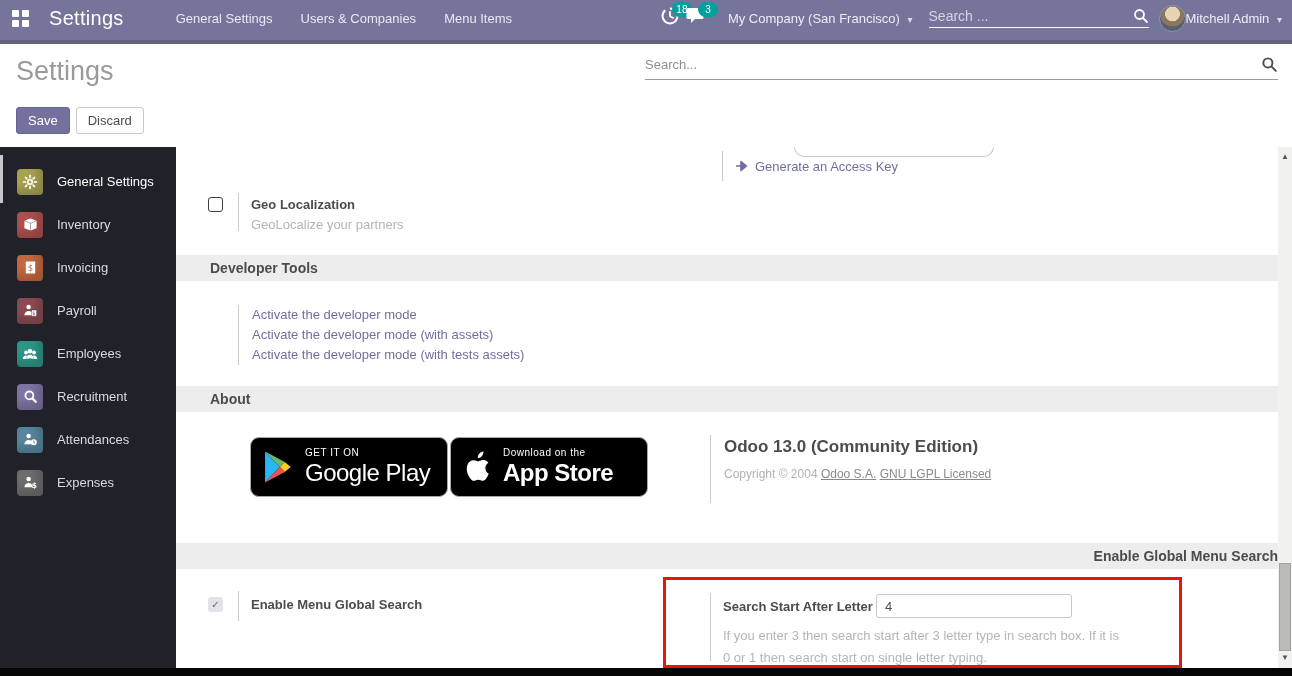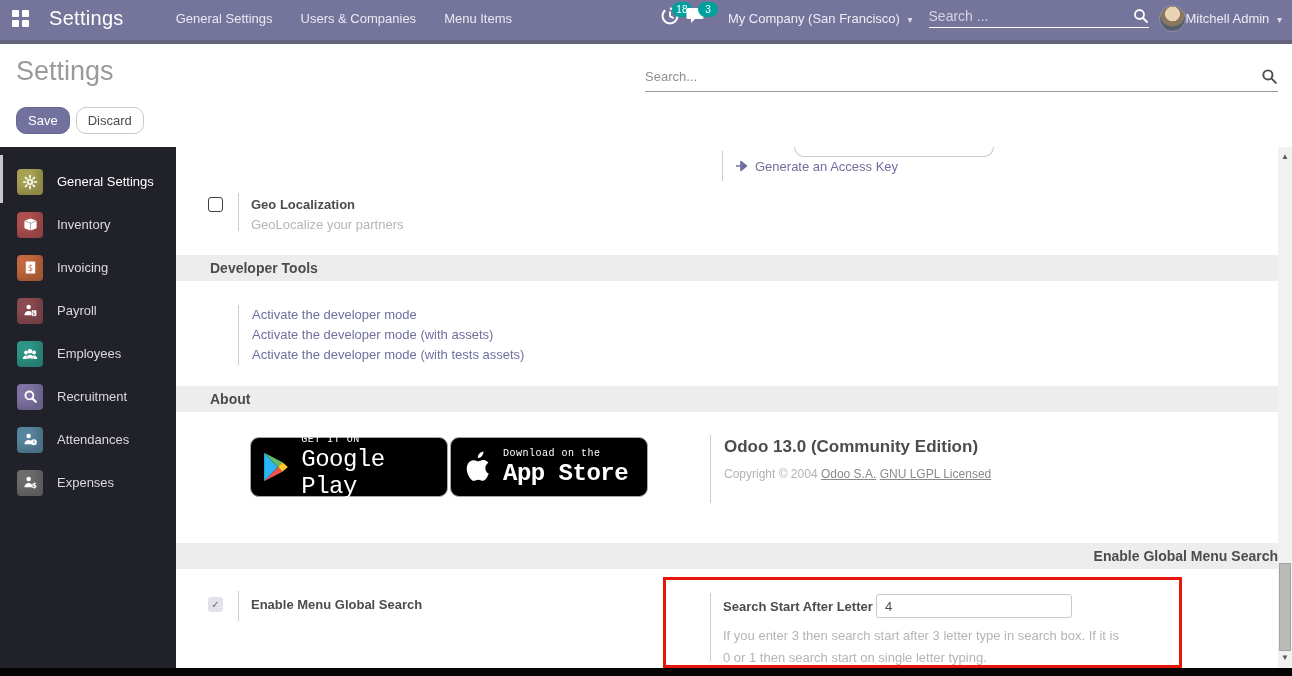--- a/index.html
+++ b/index.html
@@ -20,25 +20,25 @@
   .caret { font-size:10px; color:#D9D9E8; margin-left:4px; }
   .nav-search { display:flex; align-items:center; border-bottom:1px solid #fff; width:220px; margin-left:16px; padding-bottom:3px; }
   .nav-search input { flex:1; background:transparent; border:none; outline:none; color:#fff; font-size:14px; font-family:inherit; }
   .nav-search input::placeholder { color:#D4D4E4; }
   .avatar { width:27px; height:27px; border-radius:50%; background:radial-gradient(circle at 50% 32%, #e8d3b4 0 34%, #8a7760 36% 58%, #57606e 60%); border:1px solid #8f8eb0; margin-left:10px; cursor:pointer; }
   .user-name { font-size:13px; color:#EDEDF6; cursor:pointer; }
 
   
   .control-panel { position:absolute; top:44px; left:0; right:0; height:103px; background:#fff; }
   .cp-title { position:absolute; left:16px; top:12px; font-size:27px; color:#9A9A9A; font-weight:400; }
-  .cp-search { position:absolute; left:645px; right:14px; top:24px; border-bottom:1px solid #9a9a9a; display:flex; align-items:center; padding-bottom:6px; }
+  .cp-search { position:absolute; left:645px; right:14px; top:12px; border-bottom:1px solid #9a9a9a; display:flex; align-items:center; padding-bottom:6px; }
   .cp-search input { flex:1; border:none; outline:none; font-size:13px; color:#666; font-family:inherit; }
   .cp-search input::placeholder { color:#8f8f8f; }
   .cp-buttons { position:absolute; left:16px; top:63px; display:flex; gap:6px; }
-  .btn { font-size:13px; padding:5px 11px; border-radius:10px; cursor:pointer; font-family:inherit; }
+  .btn { font-size:13px; padding:5px 11px; border-radius:3px; cursor:pointer; font-family:inherit; }
   .btn-primary { background:#73729E; border:1px solid #666593; color:#fff; }
   .btn-secondary { background:#fff; border:1px solid #c9c9c9; color:#4c4c4c; }
 
   
   .main { position:absolute; top:147px; left:0; bottom:8px; right:0; }
 
   .sidebar { position:absolute; left:0; top:0; bottom:0; width:176px; background:#212229; padding-top:13px; }
   .sb-scroll-hint { position:absolute; left:0; top:8px; width:3px; height:48px; background:#C6C6CB; }
   .sb-item { height:43px; display:flex; align-items:center; padding-left:17px; cursor:pointer; }
   .sb-icon { width:26px; height:26px; border-radius:4px; display:flex; align-items:center; justify-content:center; flex-shrink:0; box-shadow:inset -6px -6px 10px rgba(0,0,0,.18); }
@@ -56,21 +56,21 @@
   .check-on { background:#E2E2E9; color:#66666F; font-size:10px; text-align:center; line-height:15px; font-weight:bold; }
   .vsep { position:absolute; width:1px; background:#ccc; }
   .setting-label { position:absolute; font-weight:bold; color:#4c4c4c; font-size:13px; }
   .setting-help { position:absolute; color:#B5B5B5; font-size:13px; }
 
   .section-band { position:absolute; left:0; right:0; height:26px; background:#EDEDED; font-size:14px; font-weight:bold; color:#4c4c4c; line-height:26px; padding-left:34px; }
 
   .dev-links { position:absolute; left:62px; top:158px; border-left:1px solid #ccc; padding-left:13px; }
   .dev-links .link { display:block; line-height:20px; }
 
-  .badges { position:absolute; left:74px; top:290px; display:flex; gap:2px;font-family:Liberation Mono, monospace; }
+  .badges { position:absolute; left:74px; top:290px; display:flex; gap:2px; }
   .store-badge { width:198px; height:60px; background:#000; border:1px solid #A6A6A6; border-radius:9px; display:flex; align-items:center; padding:0 12px; color:#fff; cursor:pointer; }
   .store-text { margin-left:12px; }
   .store-small { font-size:10px; letter-spacing:.5px; }
   .store-big { font-size:24px; font-weight:bold; letter-spacing:-.5px; margin-top:1px; }
   .gp-big { font-weight:normal; }
 
   .about-block { position:absolute; left:534px; top:288px; height:68px; border-left:1px solid #ccc; padding-left:13px; }
   .about-version { font-size:17px; font-weight:bold; color:#4c4c4c; margin-top:2px; }
   .about-copy { font-size:12px; color:#B2B2B2; margin-top:10px; }
   .about-copy a { color:#8A8A8A; text-decoration:underline; cursor:pointer; }

